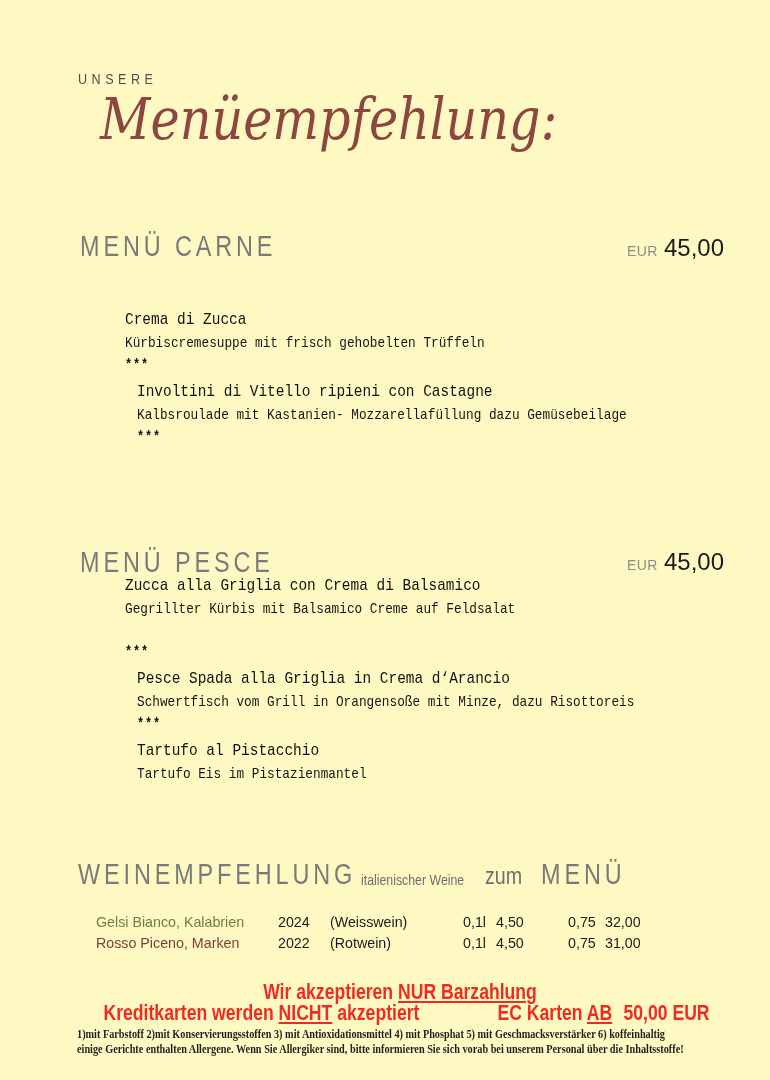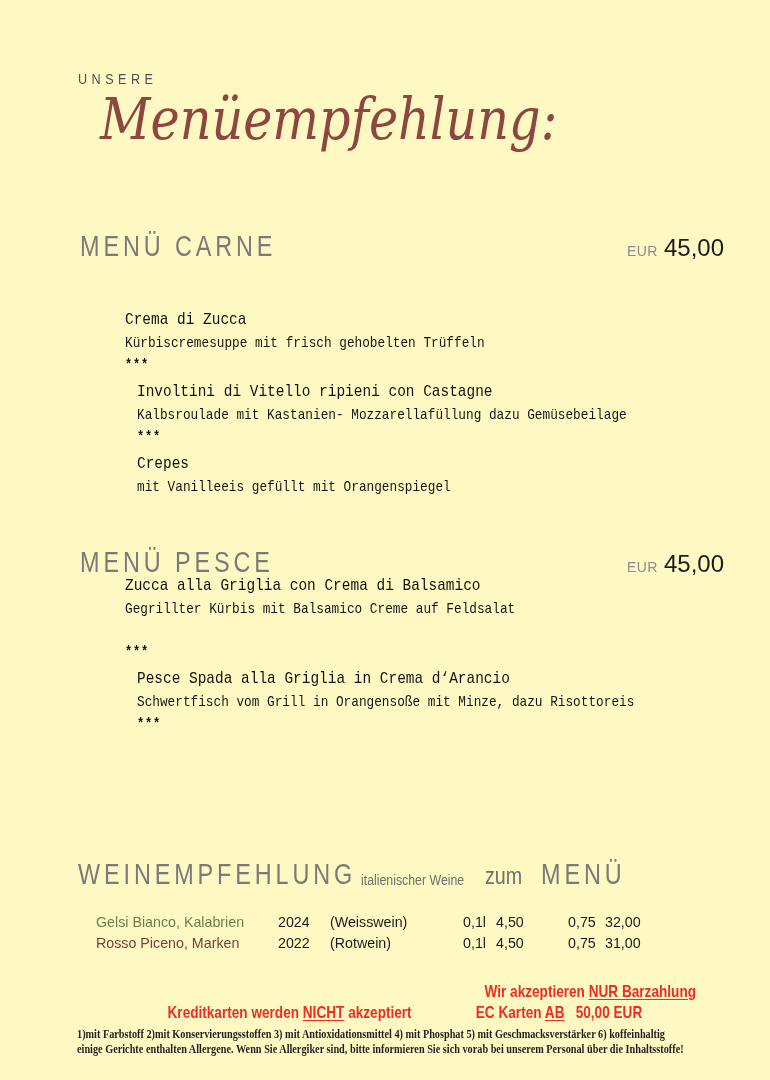--- a/index.html
+++ b/index.html
@@ -19,21 +19,21 @@
     font-family:"DejaVu Serif", serif; font-style:italic;
     font-size:58px; line-height:1.3; color:#8d4640;
     transform:scaleX(.85); transform-origin:left center; white-space:nowrap;
   }
   
   .menu-header {
     position:absolute; left:80px; right:73px;
     display:flex; justify-content:space-between; align-items:baseline;
   }
   .menu-header.carne { top:228px; }
-  .menu-header.pesce { top:544px; }
+  .menu-header.pesce { top:544px;align-items:center; }
   .menu-name {
     margin:0; font-size:30px; font-weight:normal; color:#7a7a7a;
     letter-spacing:5px; line-height:36px; white-space:nowrap;
     transform:scaleX(.78); transform-origin:left center;
   }
   .menu-price { display:flex; align-items:baseline; gap:6px; white-space:nowrap; }
   .menu-price .cur { font-size:14px; color:#8c8c8c; letter-spacing:.5px; }
   .menu-price .amt { font-size:24px; color:#1b1b1b; }
   
   .courses { position:absolute; left:125px;font-family:Liberation Mono, monospace; }
@@ -79,21 +79,21 @@
   
   .wine-table {
     position:absolute; left:96px; top:911px;
     display:grid; grid-template-columns:182px 52px 133px 33px 72px 37px auto;
     font-size:15px; line-height:21px; color:#1b1b1b;
   }
   .wine-cell { white-space:nowrap; transform:scaleX(.95); transform-origin:left center; }
   
   .payment {
     position:absolute; left:30px; width:740px; top:981px;
-    text-align:right; font-size:17px; font-weight:bold; line-height:21px;
+    text-align:center; font-size:22px; font-weight:bold; line-height:21px;
   }
   .payment-line1 { transform:scaleX(.8); transform-origin:center center; white-space:nowrap; }
   .payment-line2 { display:flex; justify-content:center; gap:12px; }
   .payment-line2 > span { transform:scaleX(.8); transform-origin:center center; white-space:nowrap; }
   .u { text-decoration:underline; text-underline-offset:2px; }
   .ec-amount { margin-left:14px; }
   
   .footnote {
     position:absolute; left:77px; top:1027px;
     font-family:"Liberation Serif", serif; font-weight:bold;
@@ -121,45 +121,45 @@
     <div class="course">
       <div class="course-title">Crema di Zucca</div>
       <div class="course-desc">Kürbiscremesuppe mit frisch gehobelten Trüffeln</div>
       <div class="course-sep">***</div>
     </div>
     <div class="course">
       <div class="course-title">Involtini di Vitello ripieni con Castagne</div>
       <div class="course-desc">Kalbsroulade mit Kastanien- Mozzarellafüllung dazu Gemüsebeilage</div>
       <div class="course-sep">***</div>
     </div>
-    <div class="course">
-      <div class="course-title">Crepes</div>
-      <div class="course-desc">mit Vanilleeis gefüllt mit Orangenspiegel</div>
-
-    </div>
   </div>
 
   <div class="menu-header pesce">
     <h2 class="menu-name">MENÜ PESCE</h2>
     <div class="menu-price">
       <span class="cur">EUR</span>
       <span class="amt">45,00</span>
     </div>
   </div>
 
   <div class="courses pesce">
     <div class="course gap-sep">
       <div class="course-title">Zucca alla Griglia con Crema di Balsamico</div>
       <div class="course-desc">Gegrillter Kürbis mit Balsamico Creme auf Feldsalat</div>
       <div class="course-sep">***</div>
     </div>
     <div class="course">
       <div class="course-title">Pesce Spada alla Griglia in Crema d‘Arancio</div>
       <div class="course-desc">Schwertfisch vom Grill in Orangensoße mit Minze, dazu Risottoreis</div>
       <div class="course-sep">***</div>
+    </div>
+    <div class="course">
+      <div class="course-title">Tartufo al Pistacchio</div>
+      <div class="course-desc">Tartufo Eis im Pistazienmantel</div>
+
     </div>
   </div>
 
   <h2 class="wine-heading">WEINEMPFEHLUNG</h2>
   <div class="wine-subheading">italienischer Weine</div>
   <div class="wine-connector">zum</div>
   <h2 class="wine-heading-suffix">MENÜ</h2>
 
   <div class="wine-table">
     <div class="wine-cell" style="color: rgb(110, 126, 73);">Gelsi Bianco, Kalabrien</div>

